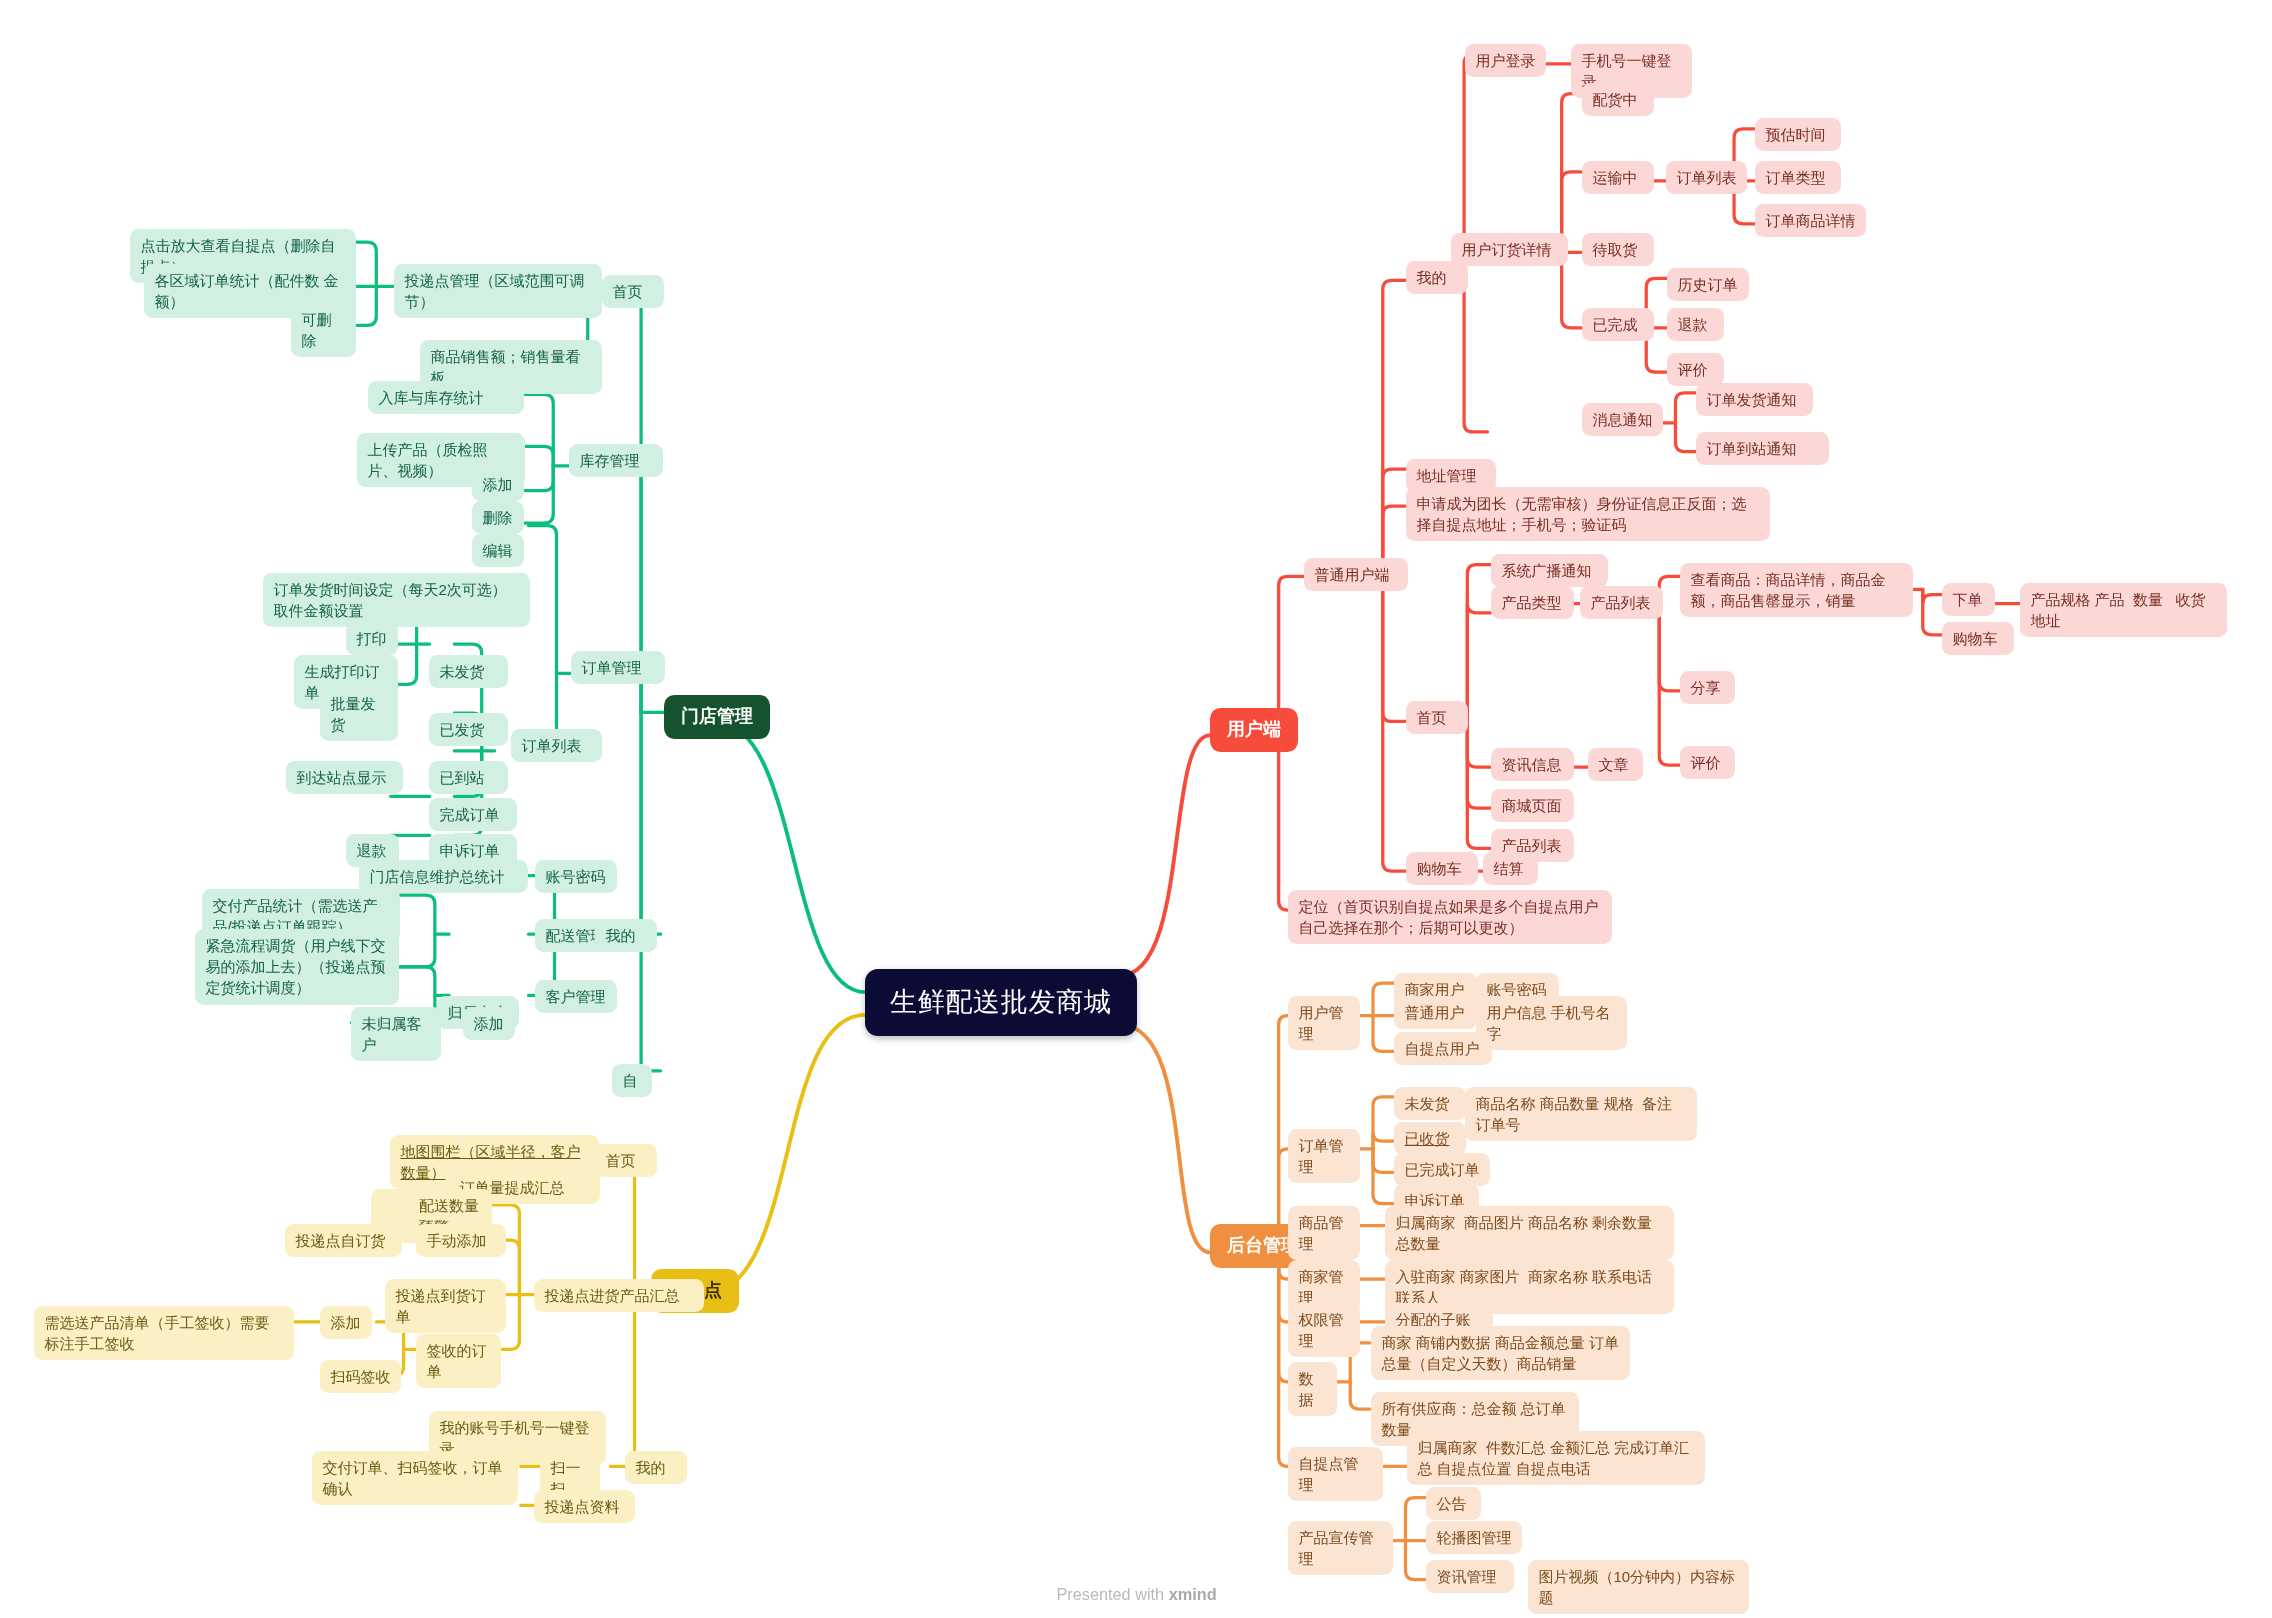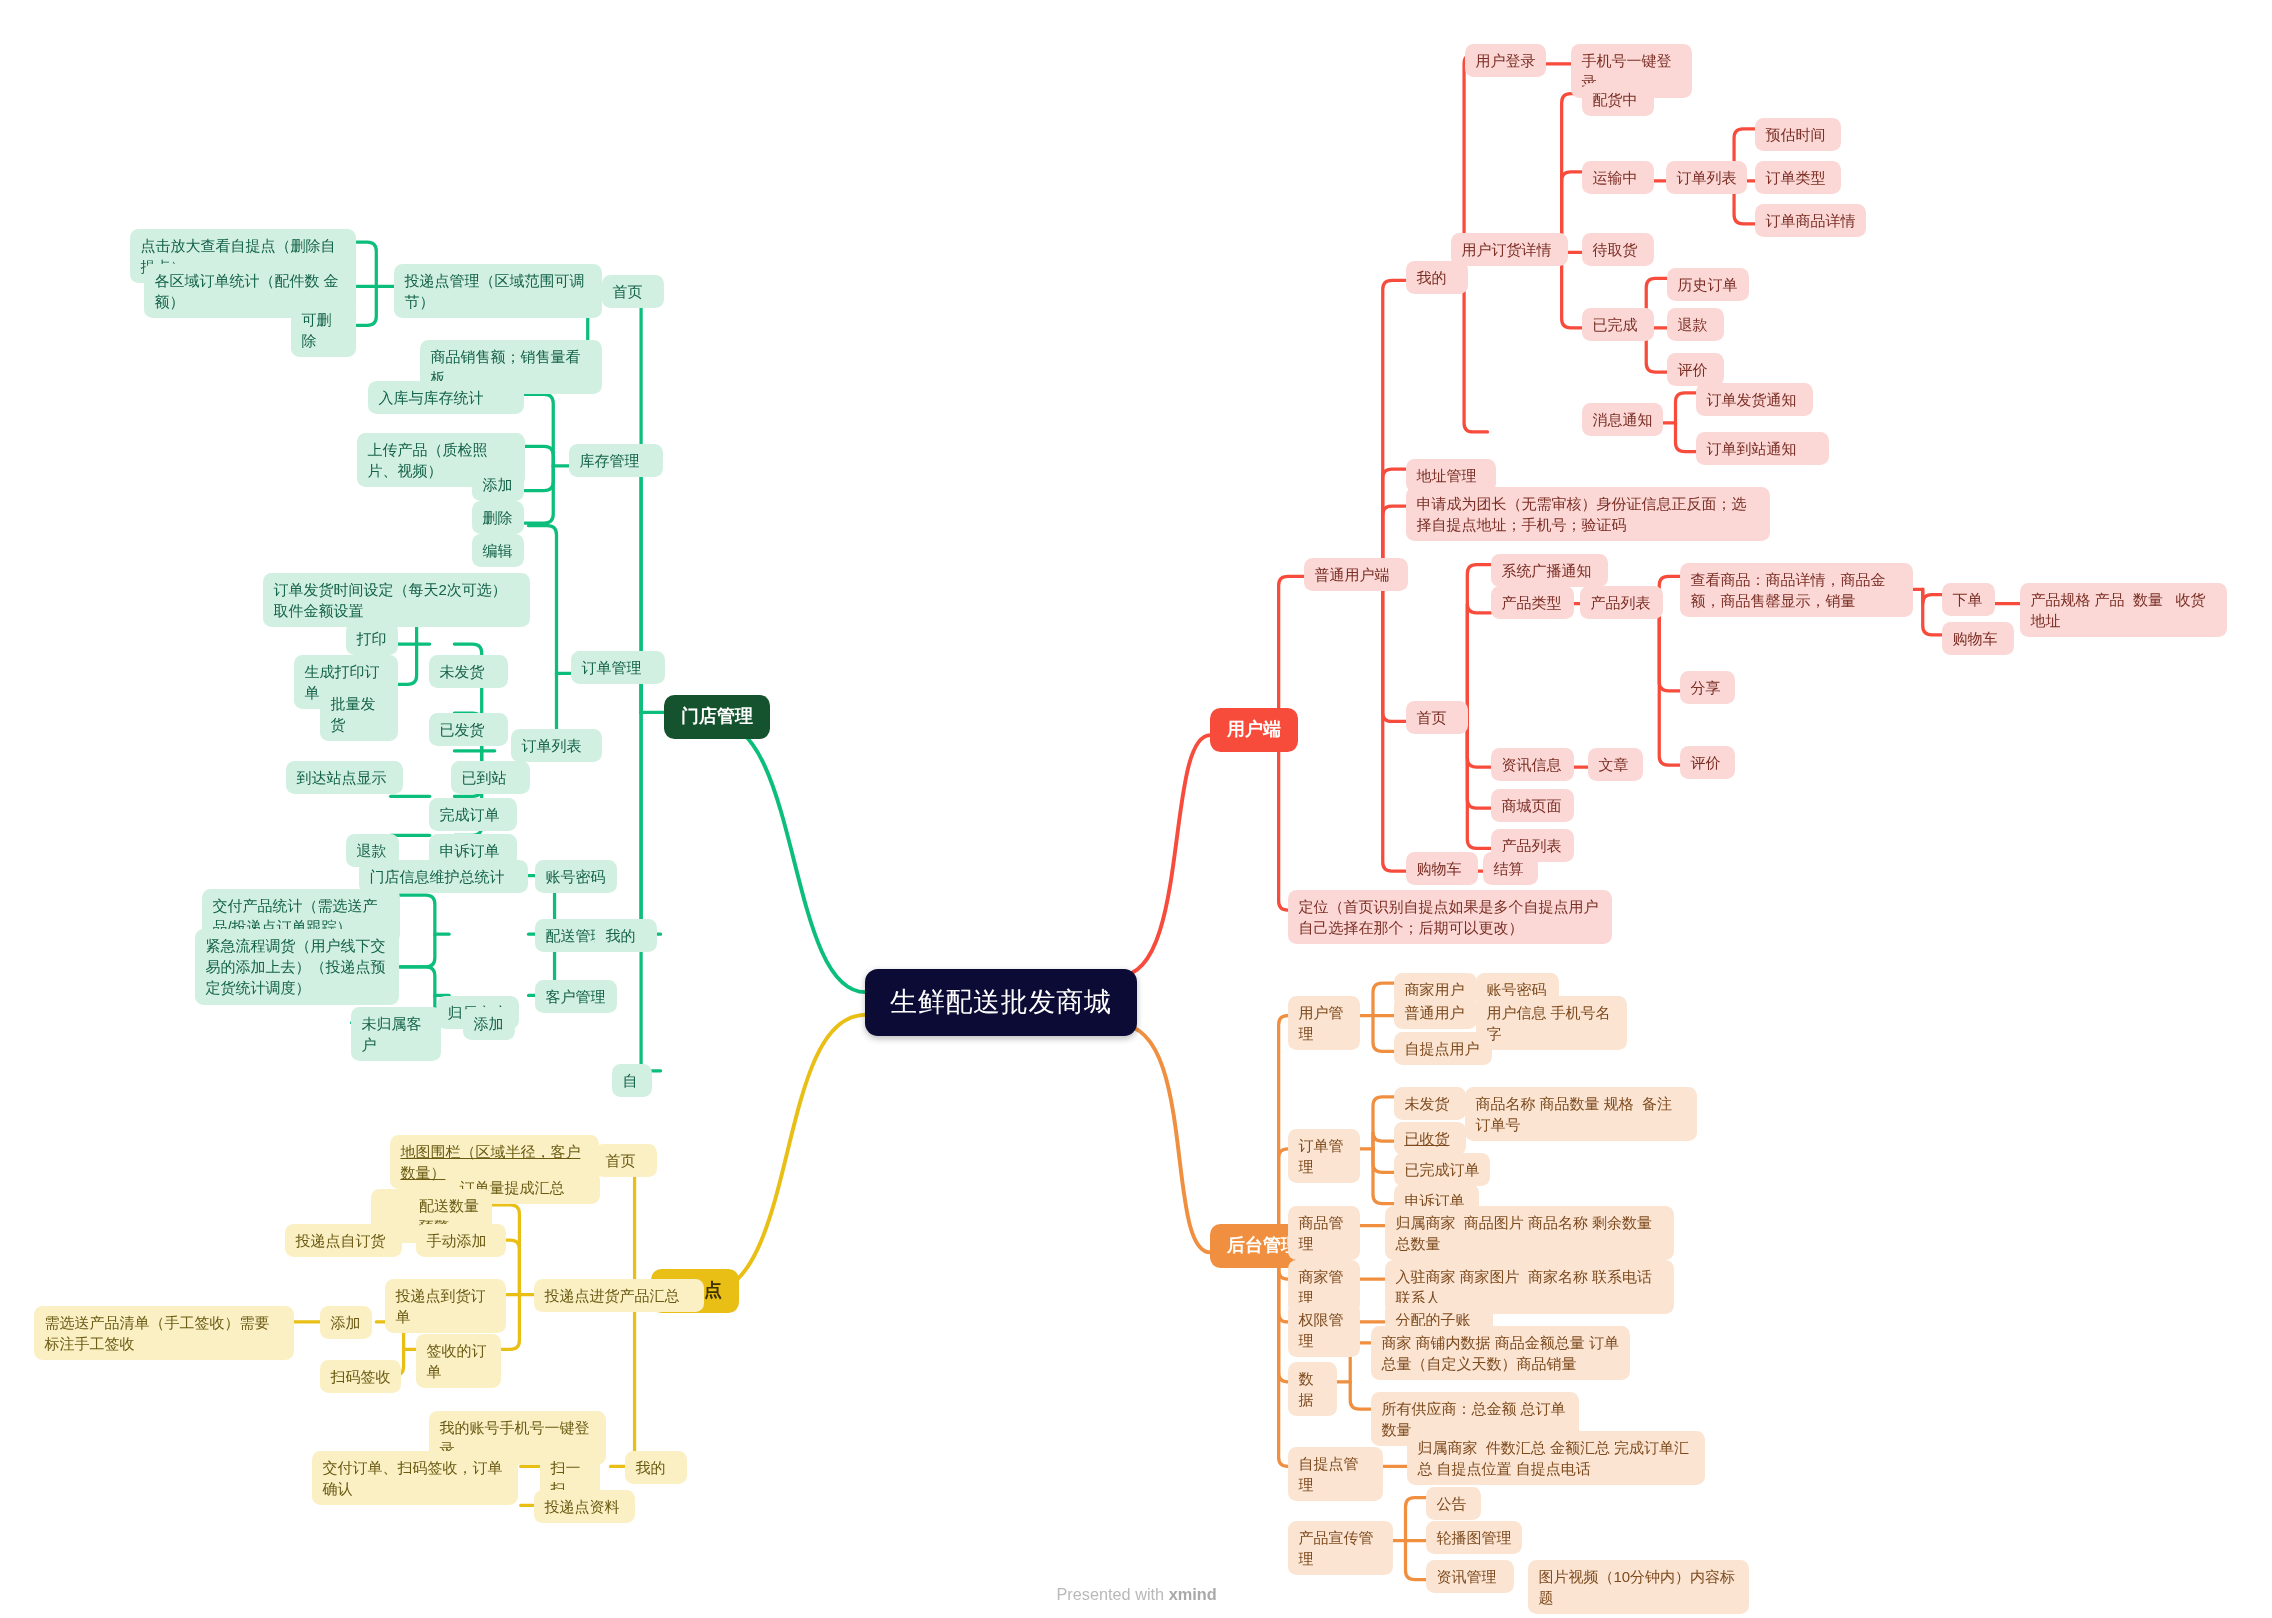--- a/index.html
+++ b/index.html
@@ -245,21 +245,21 @@
   <div class="node leaf g" style="left:472px;top:534px;width:52px;">编辑</div>
   <div class="node leaf g" style="left:569px;top:444px;width:94px;">库存管理</div>
 
   <div class="node leaf g" style="left:263px;top:573px;width:267px;">订单发货时间设定（每天2次可选）取件金额设置</div>
   <div class="node leaf g" style="left:346px;top:622px;width:52px;">打印</div>
   <div class="node leaf g" style="left:294px;top:655px;width:104px;">生成打印订单</div>
   <div class="node leaf g" style="left:320px;top:687px;width:78px;">批量发货</div>
   <div class="node leaf g" style="left:429px;top:655px;width:79px;">未发货</div>
   <div class="node leaf g" style="left:429px;top:713px;width:79px;">已发货</div>
   <div class="node leaf g" style="left:286px;top:761px;width:117px;">到达站点显示</div>
-  <div class="node leaf g" style="left:451px;top:761px;width:79px;">已到站</div>
+  <div class="node leaf g" style="left:429px;top:761px;width:79px;">已到站</div>
   <div class="node leaf g" style="left:429px;top:798px;width:88px;">完成订单</div>
   <div class="node leaf g" style="left:346px;top:834px;width:53px;">退款</div>
   <div class="node leaf g" style="left:429px;top:834px;width:88px;">申诉订单</div>
   <div class="node leaf g" style="left:511px;top:729px;width:91px;">订单列表</div>
   <div class="node leaf g" style="left:571px;top:651px;width:94px;">订单管理</div>
 
   <div class="node leaf g" style="left:359px;top:860px;width:169px;">门店信息维护总统计</div>
   <div class="node leaf g" style="left:535px;top:860px;width:82px;">账号密码</div>
   <div class="node leaf g" style="left:202px;top:889px;width:198px;">交付产品统计（需选送产品/投递点订单跟踪）</div>
   <div class="node leaf g" style="left:195px;top:929px;width:204px;">紧急流程调货（用户线下交易的添加上去）（投递点预定货统计调度）</div>

